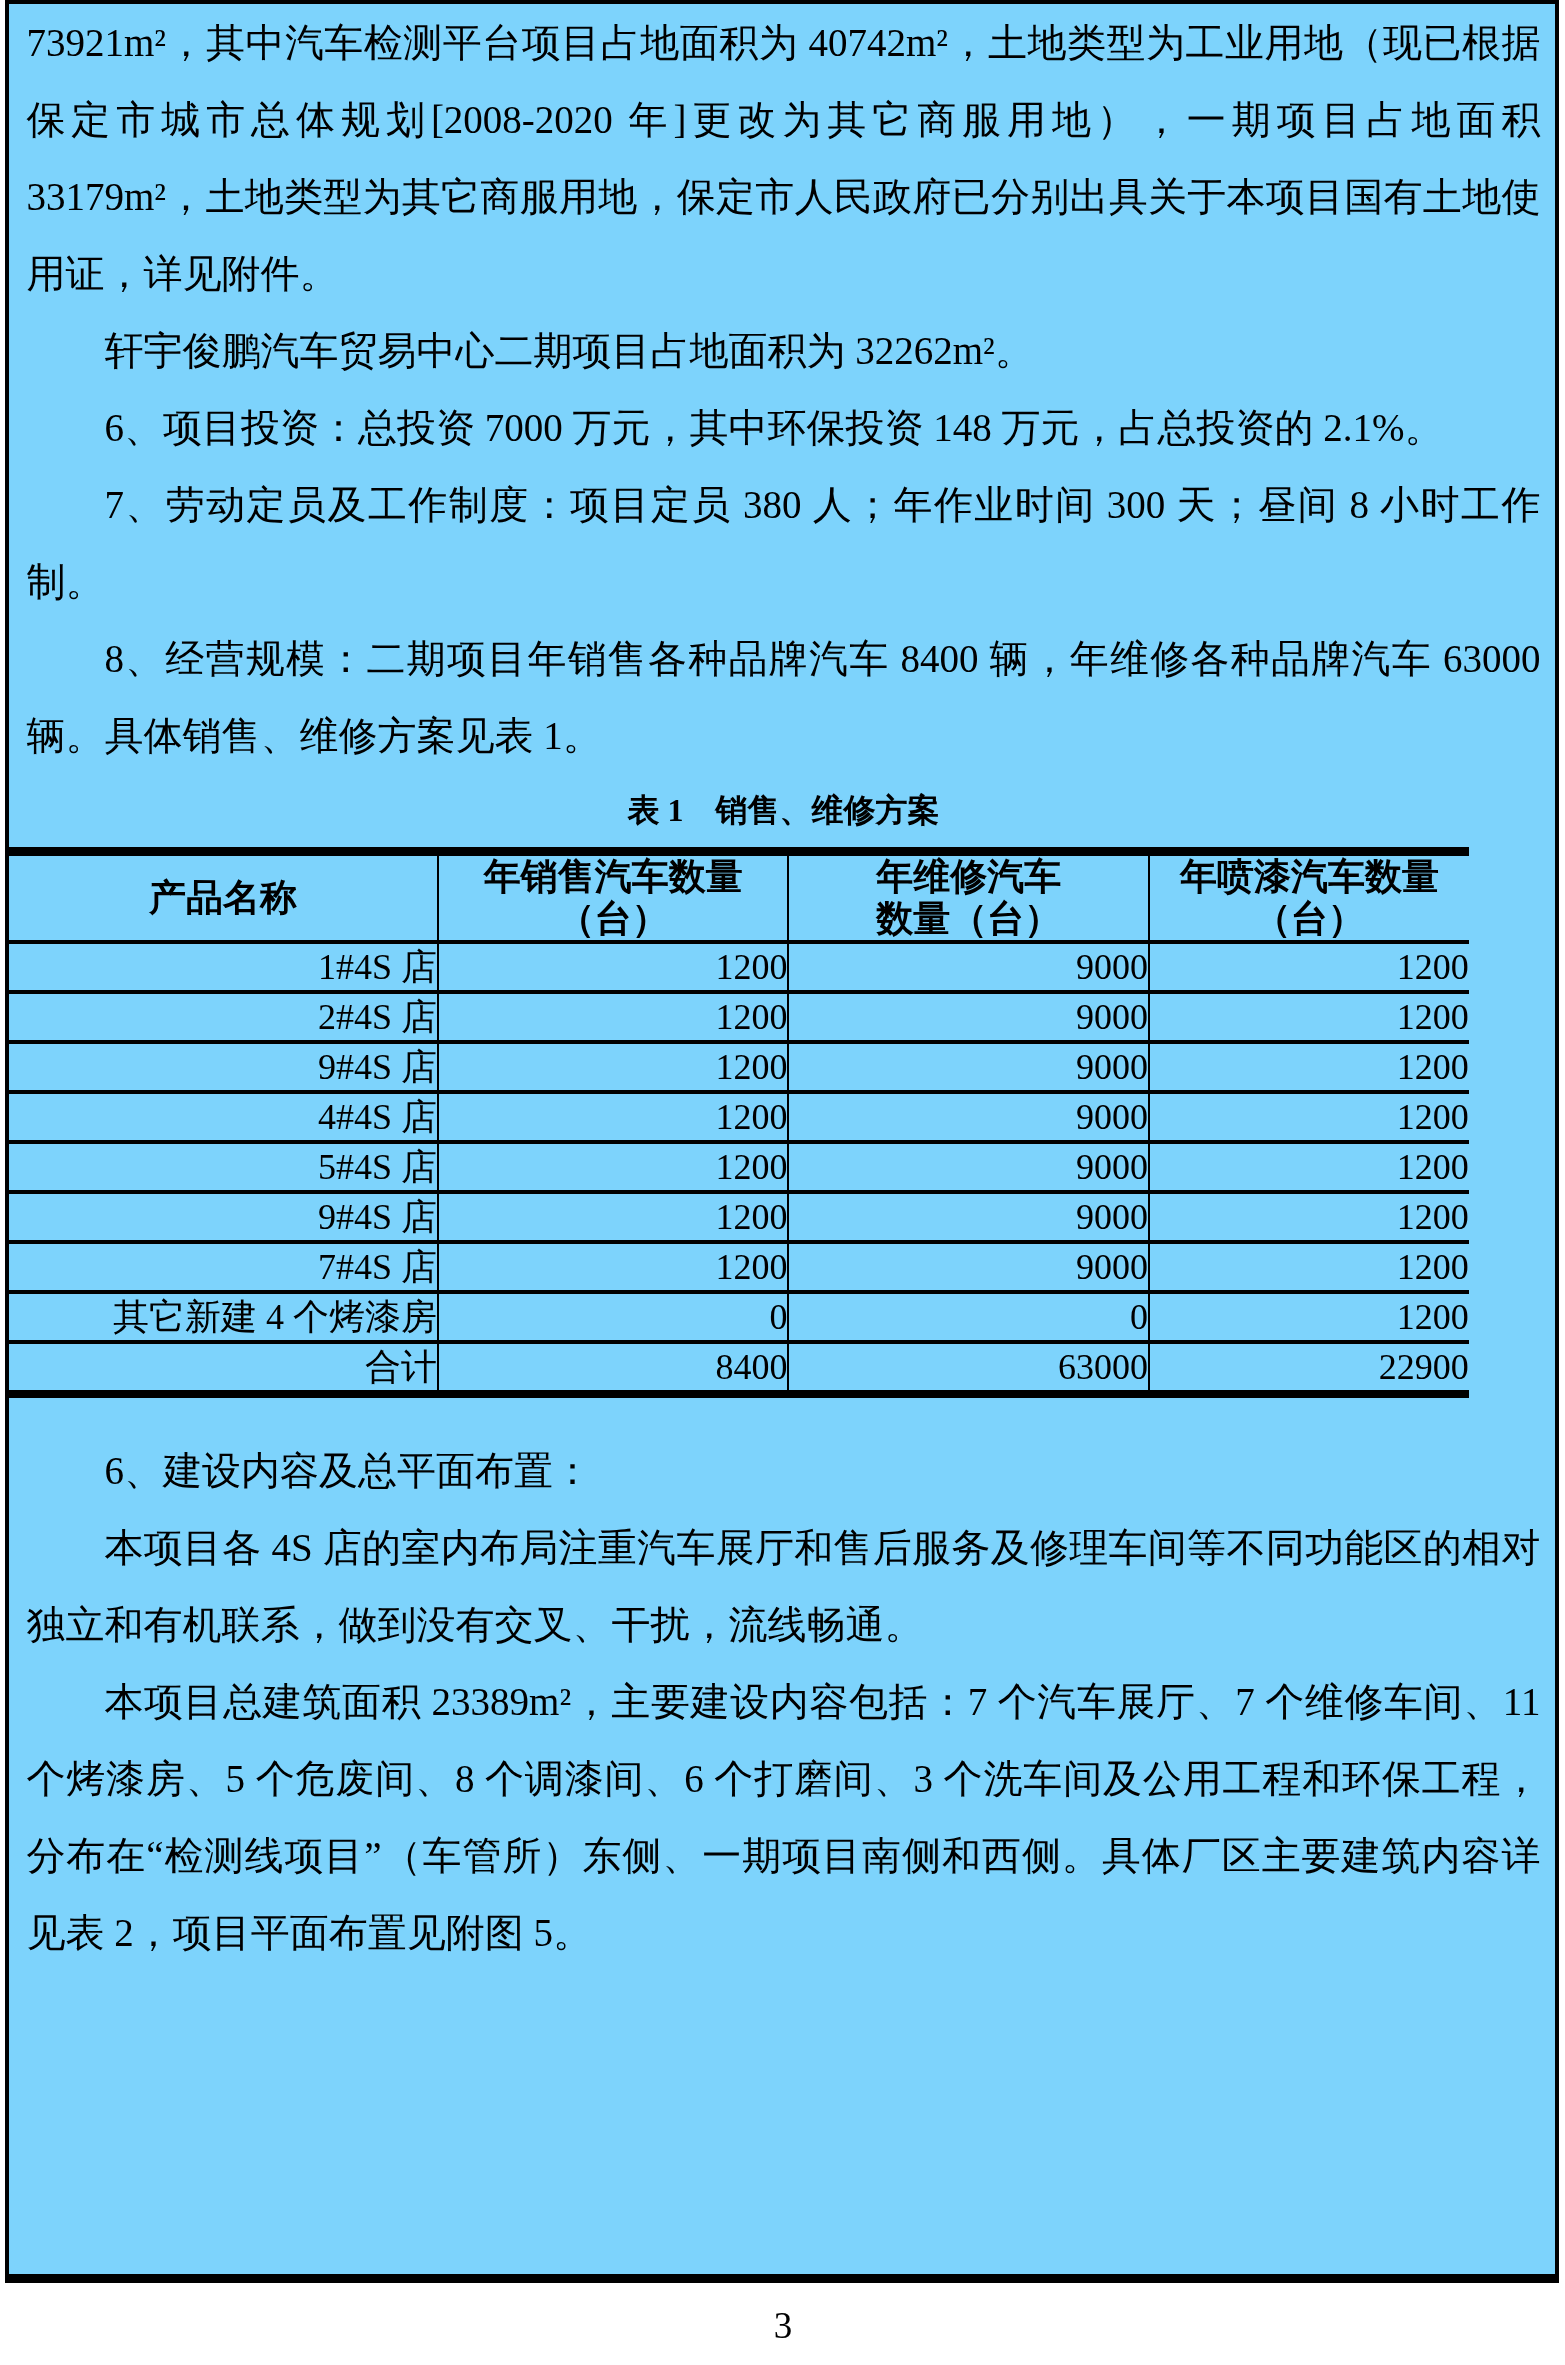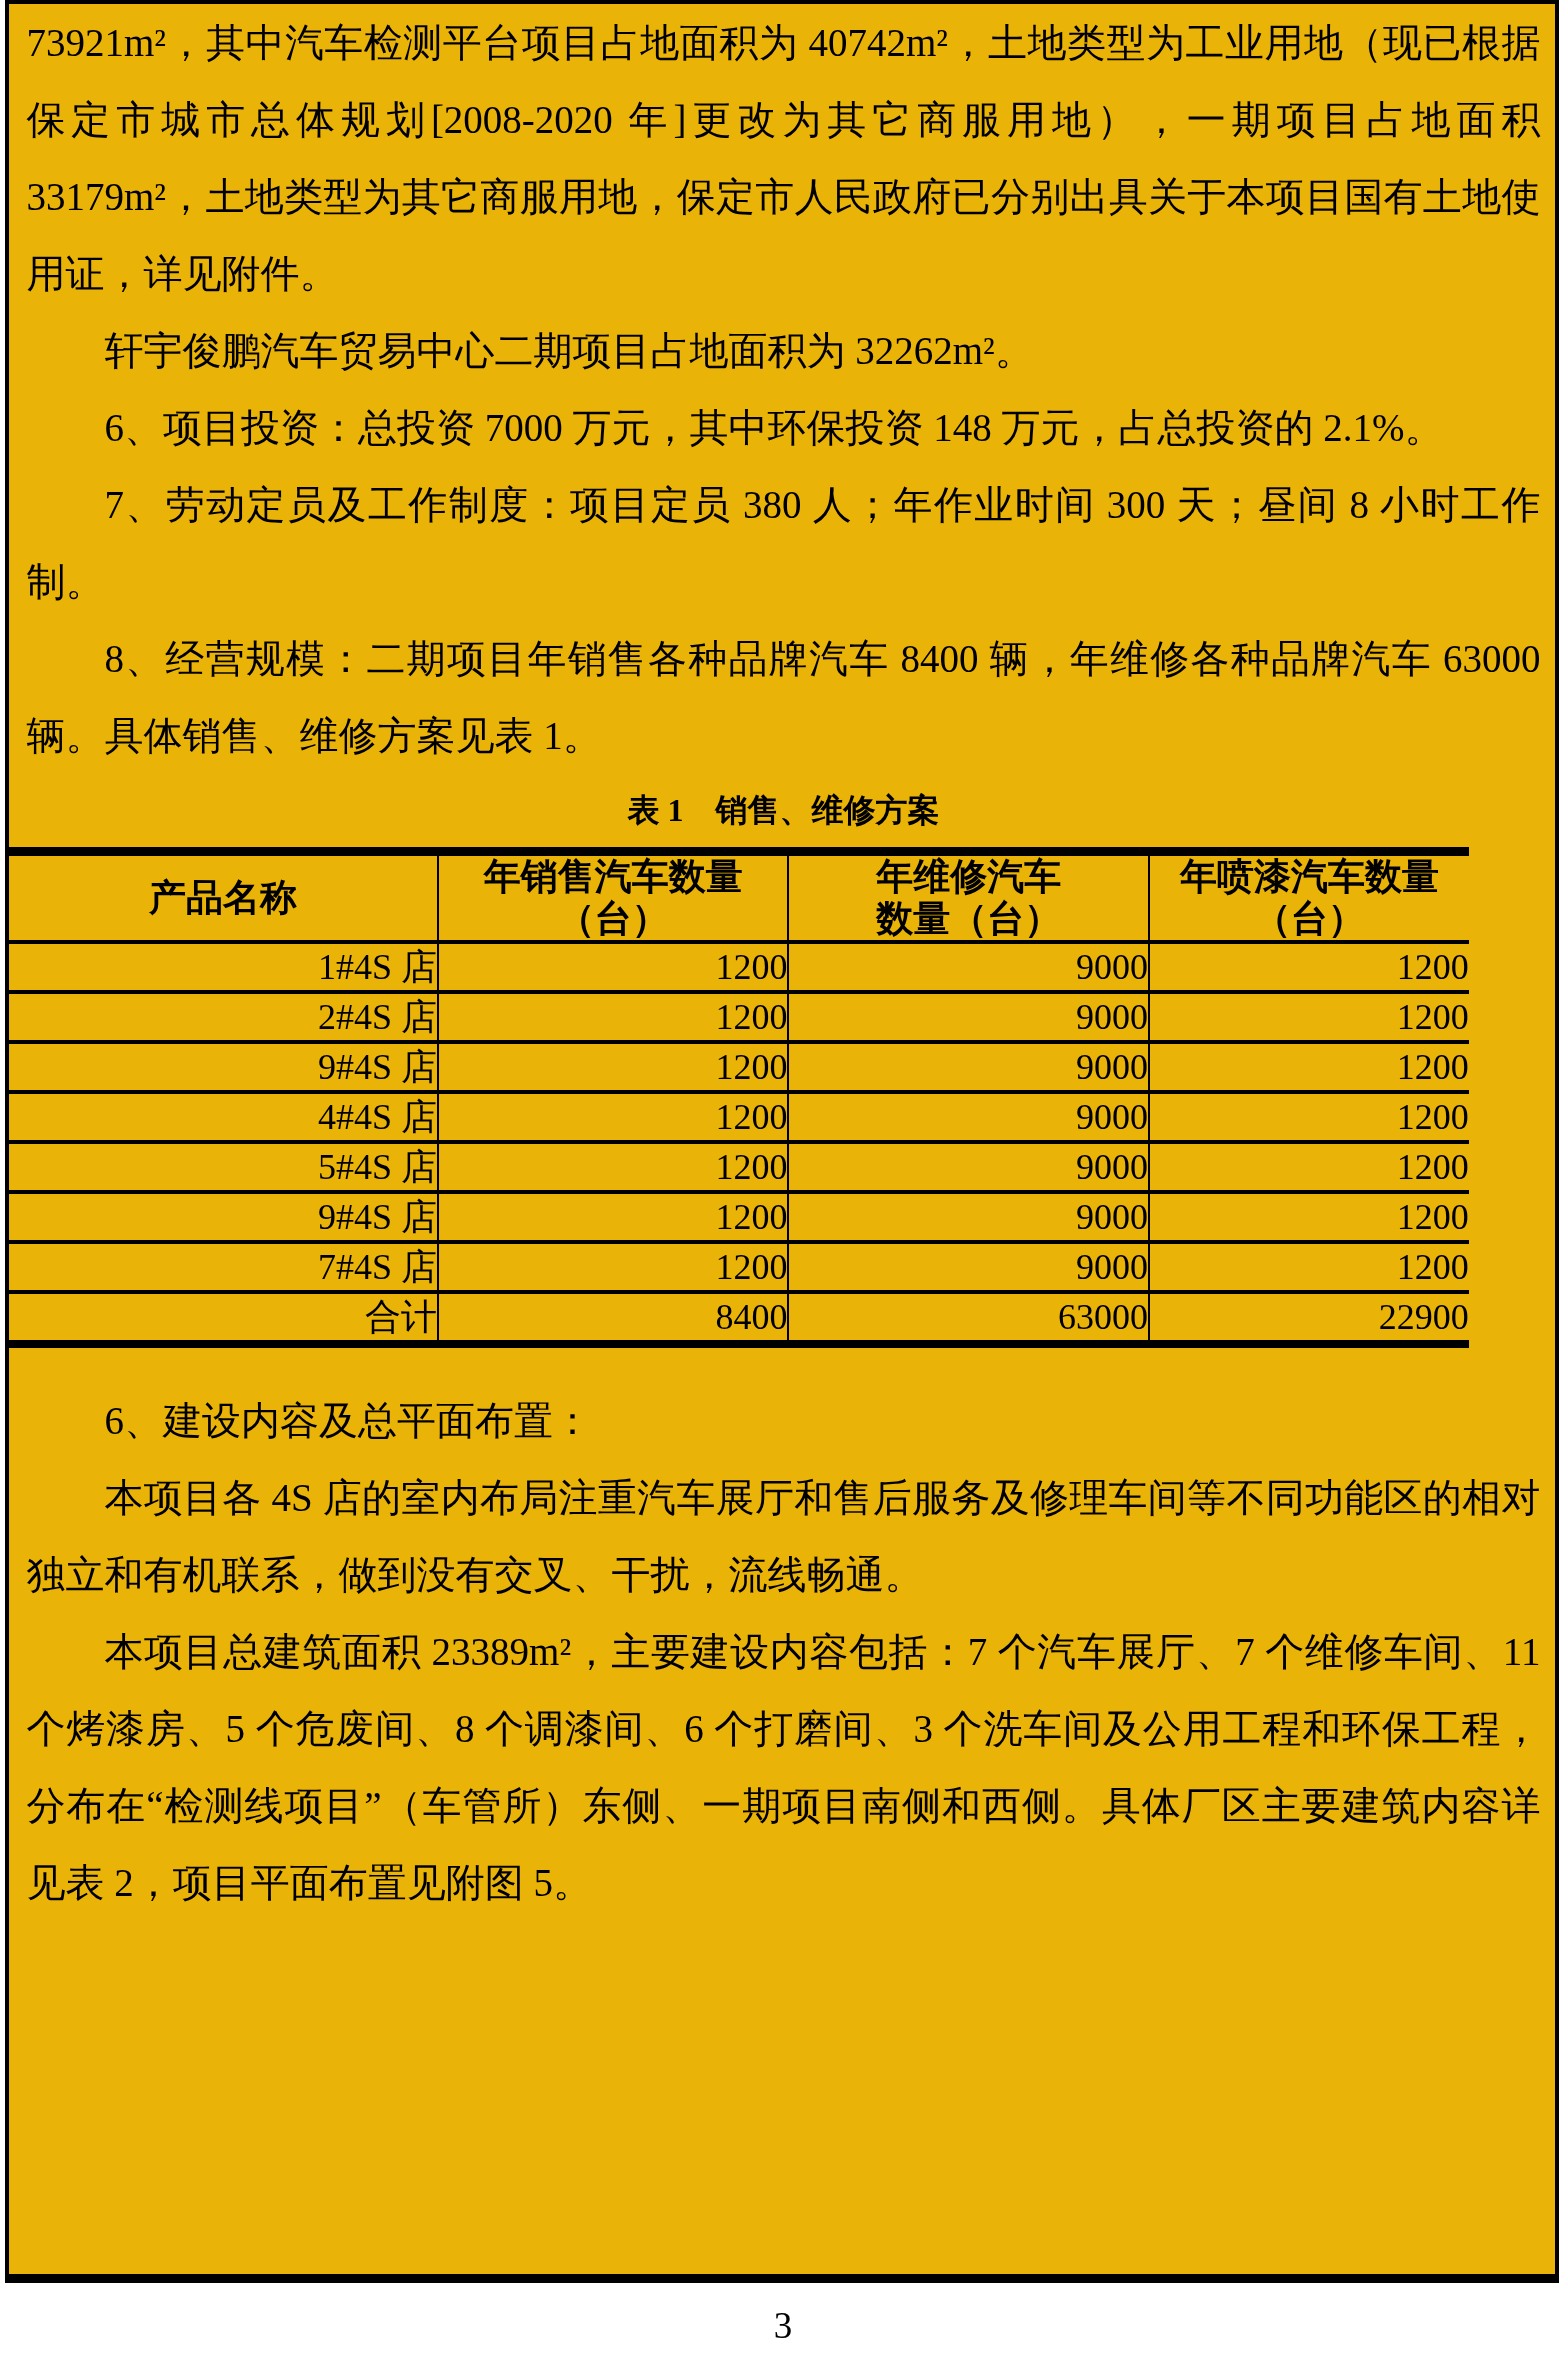--- a/index.html
+++ b/index.html
@@ -14,21 +14,21 @@
   }
   .frame {
     position: absolute;
     left: 4.8px;
     top: 0;
     width: 1554px;
     height: 2283px;
     box-sizing: border-box;
     border: 4px solid #000000;
     border-bottom-width: 9.6px;
-    background: #eab308;
+    background: #7dd3fc;
   }
   .content {
     padding: 0 14.4px 0 17.6px;
     font-size: 39px;
     line-height: 77px;
     text-align: justify;
     text-justify: inter-ideograph;
   }
   .content p { margin: 0; }
   p.indent { text-indent: 2em; }
@@ -156,20 +156,26 @@
               <td>9000</td>
               <td>1200</td>
             </tr>
             <tr>
               <td>7#4S 店</td>
               <td>1200</td>
               <td>9000</td>
               <td>1200</td>
             </tr>
             <tr>
+              <td>其它新建 4 个烤漆房</td>
+              <td>0</td>
+              <td>0</td>
+              <td>1200</td>
+            </tr>
+            <tr>
               <td>合计</td>
               <td>8400</td>
               <td>63000</td>
               <td>22900</td>
             </tr>
           </tbody>
       </table>
 
       <div class="section-2">
         <p class="indent">6、建设内容及总平面布置：</p>

